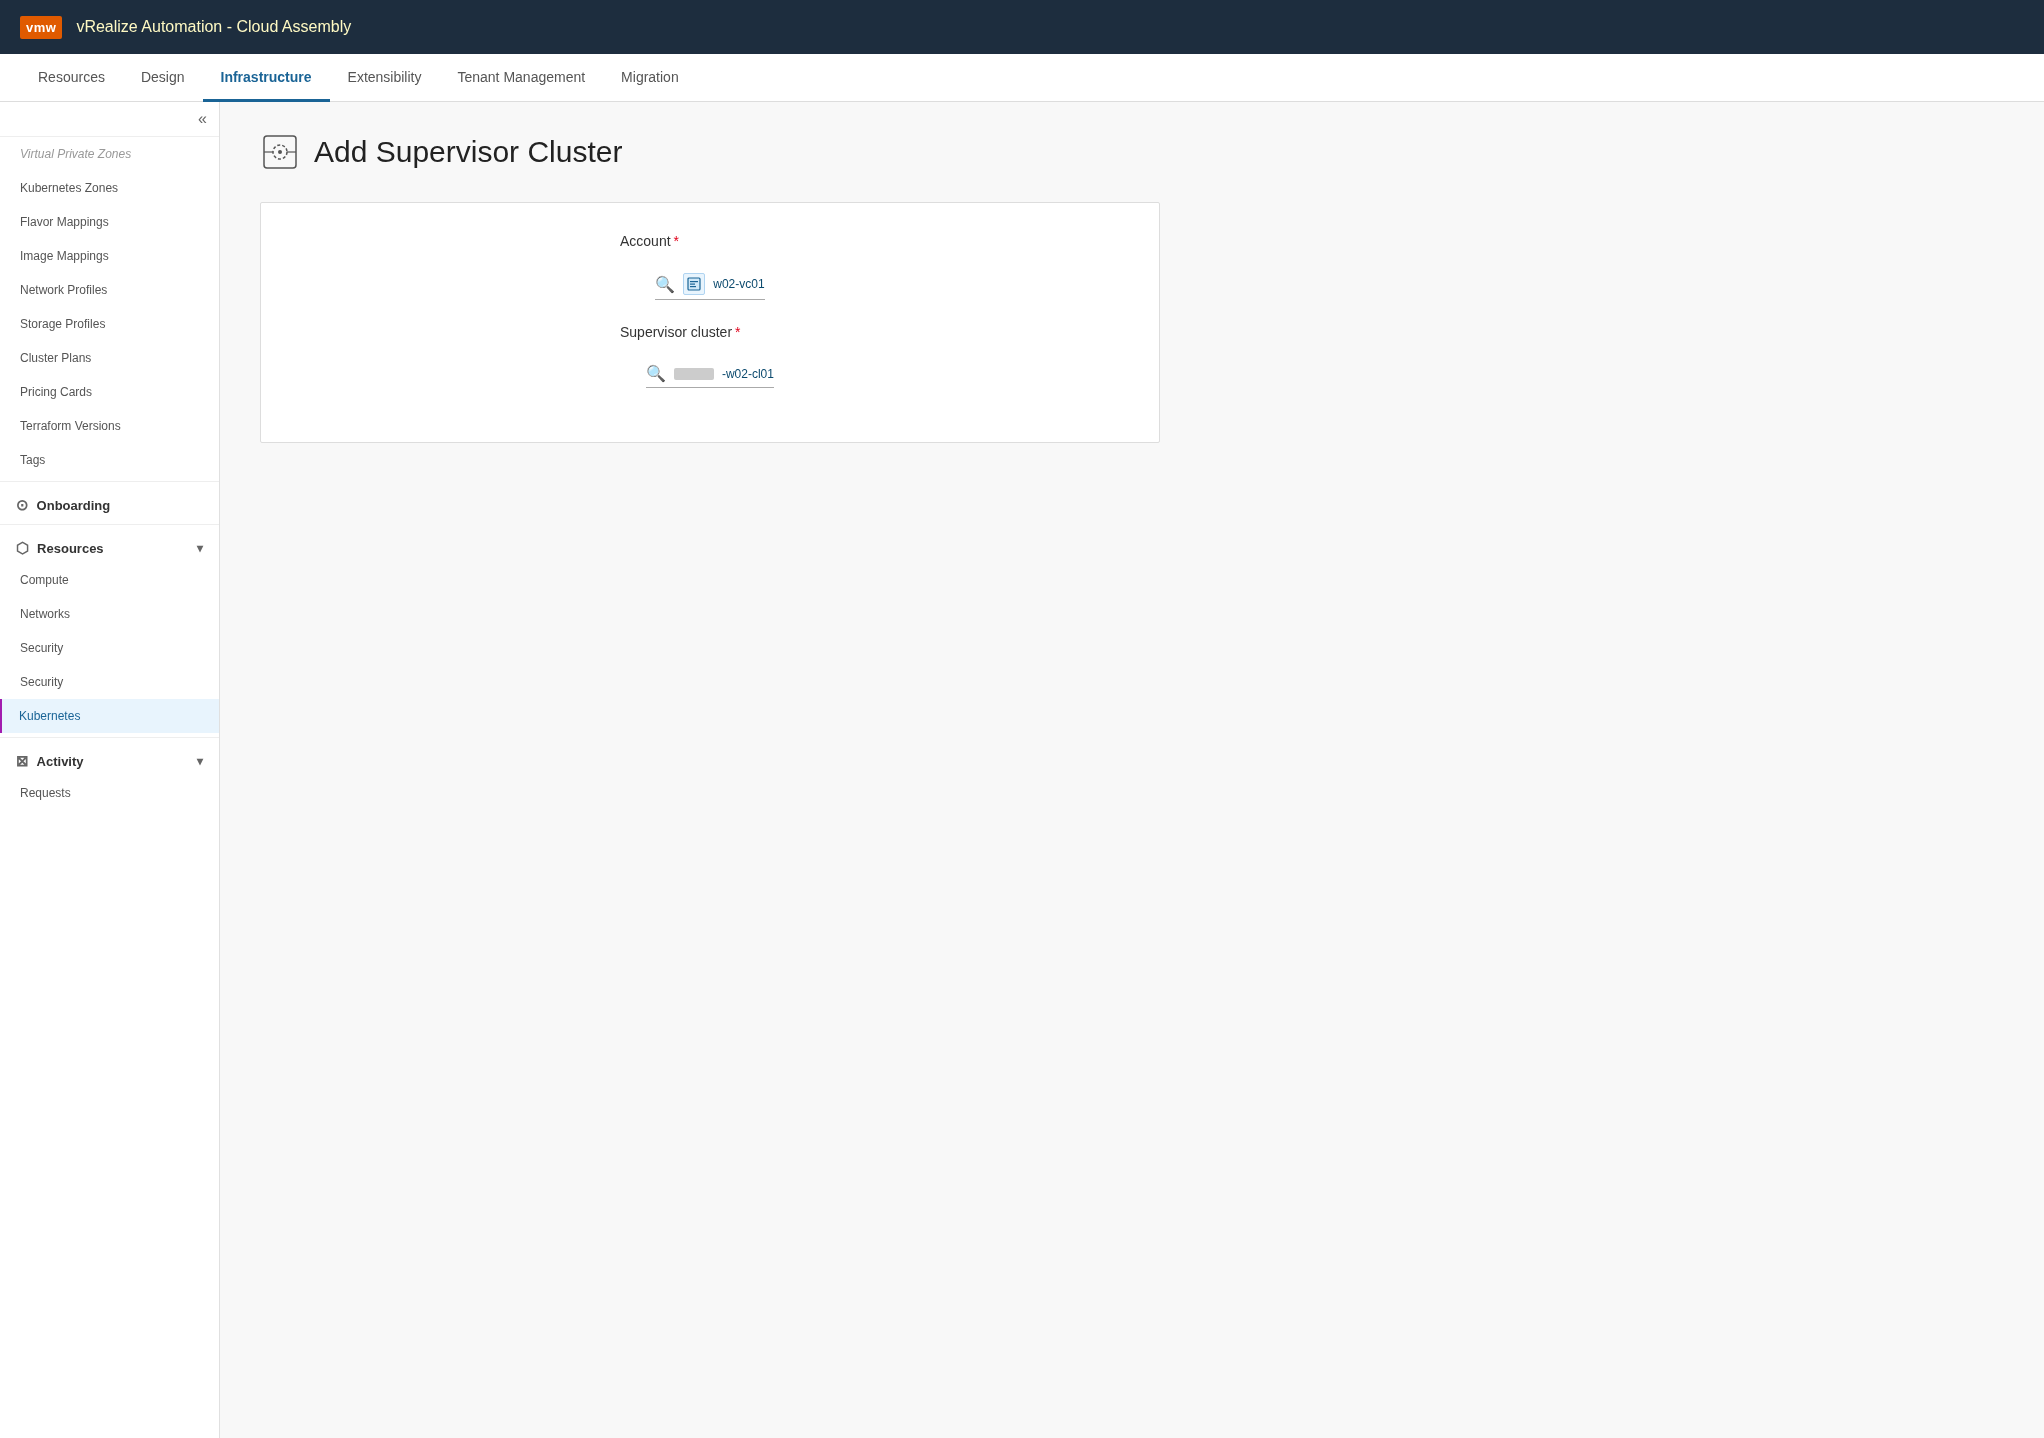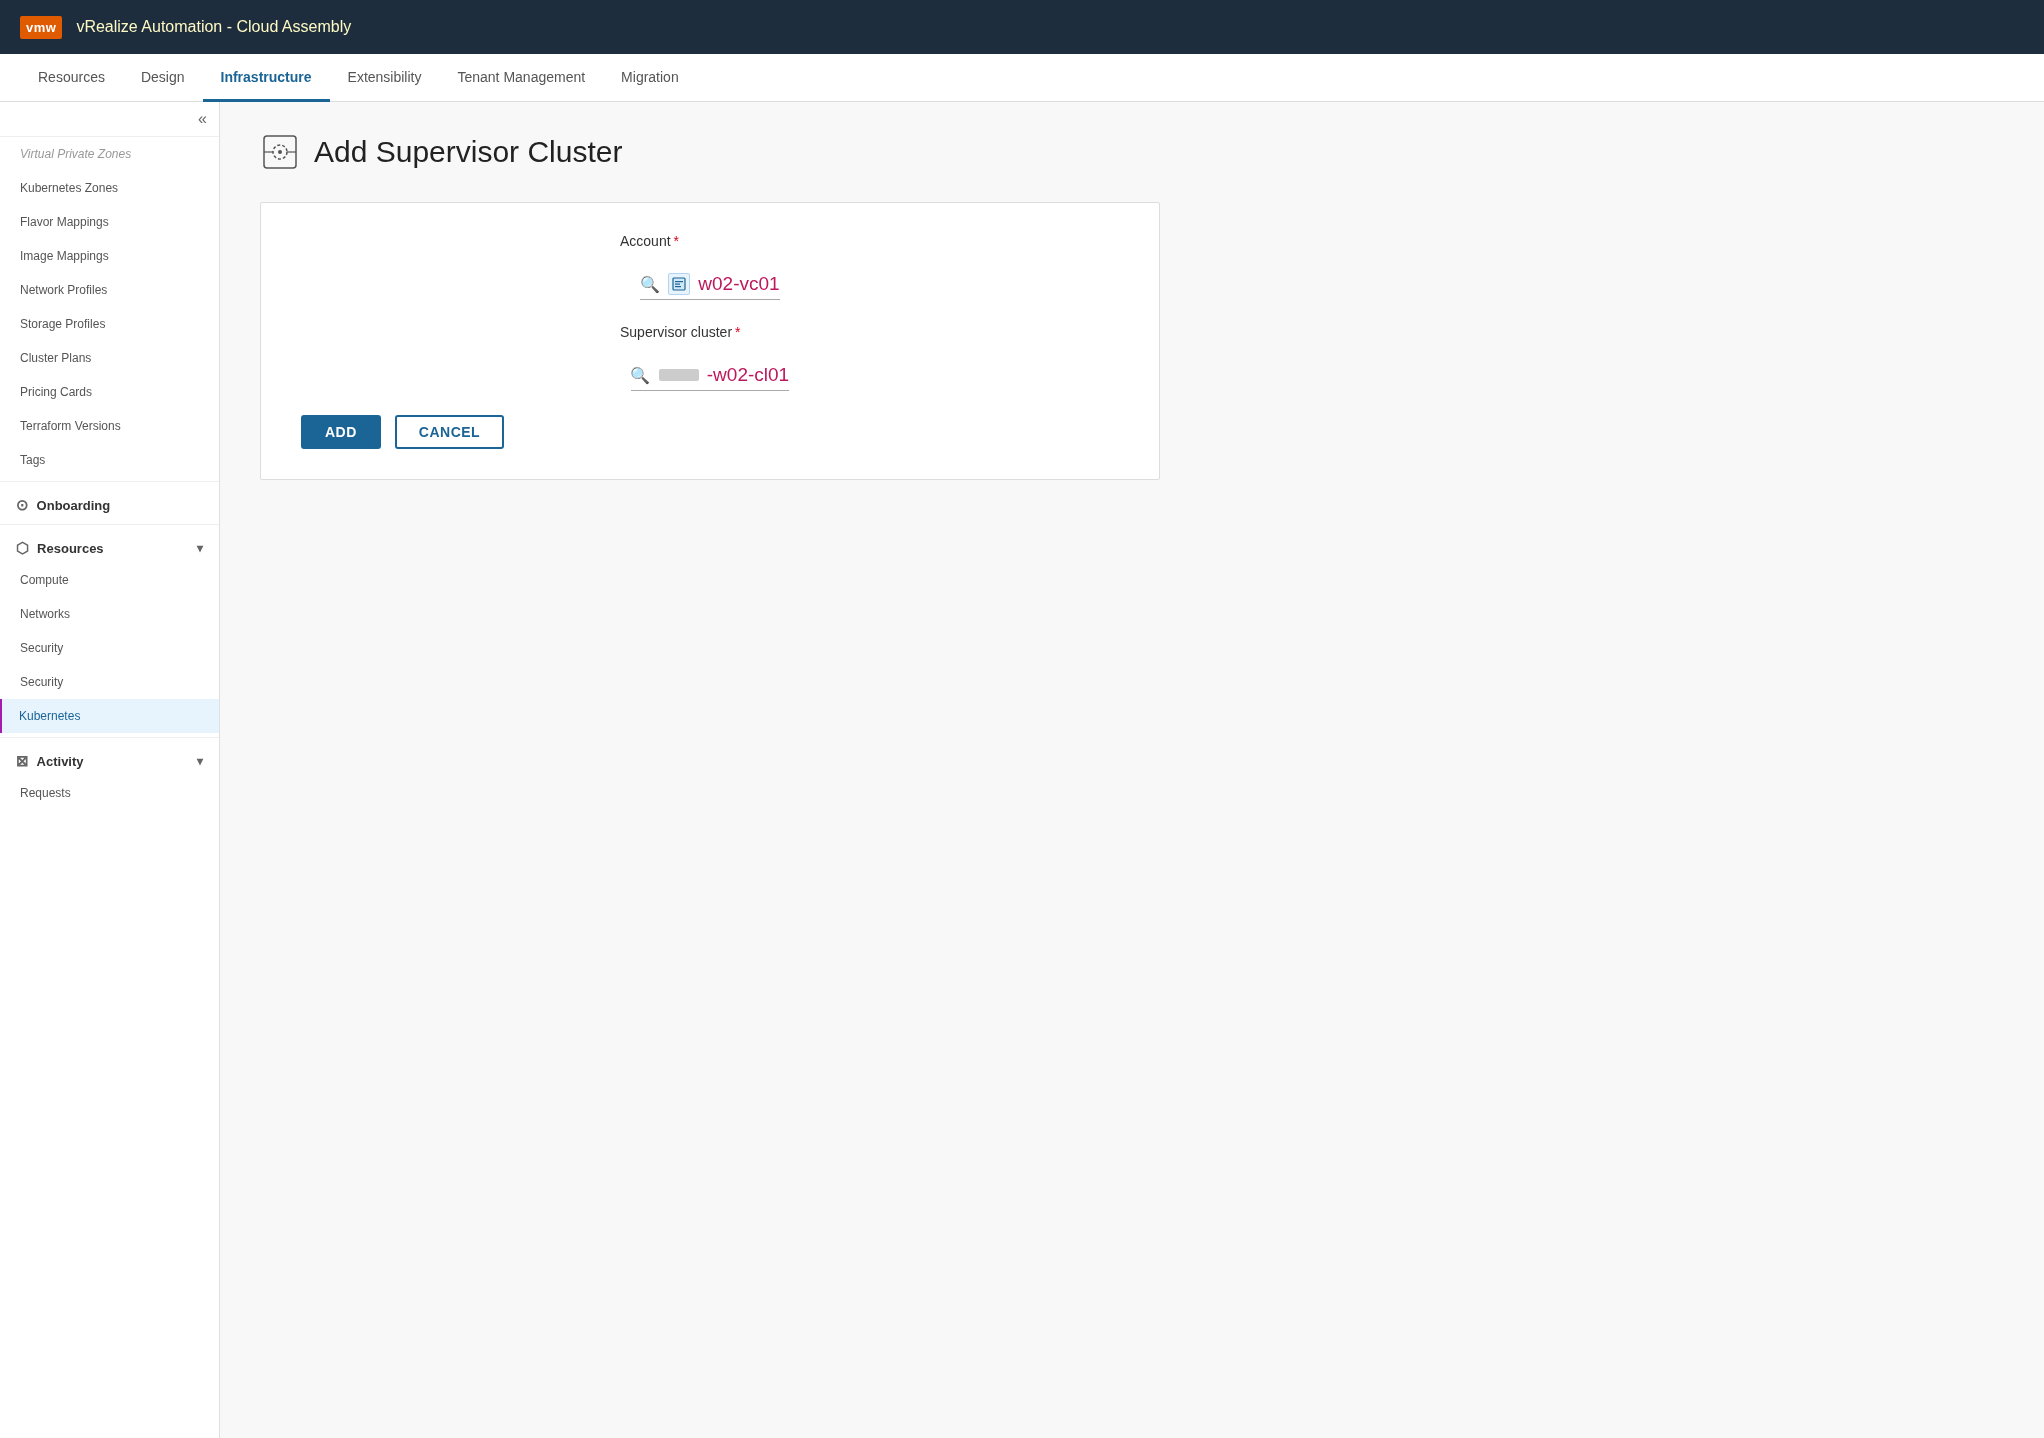--- a/index.html
+++ b/index.html
@@ -193,22 +193,22 @@
       background: #e8f4fd;
       border: 1px solid #b0d4f1;
       border-radius: 2px;
       display: flex;
       align-items: center;
       justify-content: center;
       font-size: 11px;
       color: #1a6496;
     }
     .field-value {
-      font-size: 19px;
-      color: #be185d;
+      font-size: 12px;
+      color: #0c4a6e;
     }
 
     
     .button-row {
       display: flex;
       gap: 14px;
       margin-top: 10px;
     }
     .btn-primary {
       background: #1a6496;
@@ -343,20 +343,16 @@
         <div class="form-label">
           <span>Supervisor cluster</span><span class="required-star">*</span>
         </div>
         <div class="form-control-wrapper">
           <span class="search-icon-inline">🔍</span>
           <span style="display:inline-block;width:40px;height:12px;background:#ccc;border-radius:2px;vertical-align:middle;"></span>
           <span class="field-value">-w02-cl01</span>
         </div>
       </div>
 
-      <div class="button-row">
-        <button class="btn-primary">ADD</button>
-        <button class="btn-secondary">CANCEL</button>
-      </div>
 
     </div>
   </main>
 </div>
 
 </body></html>

